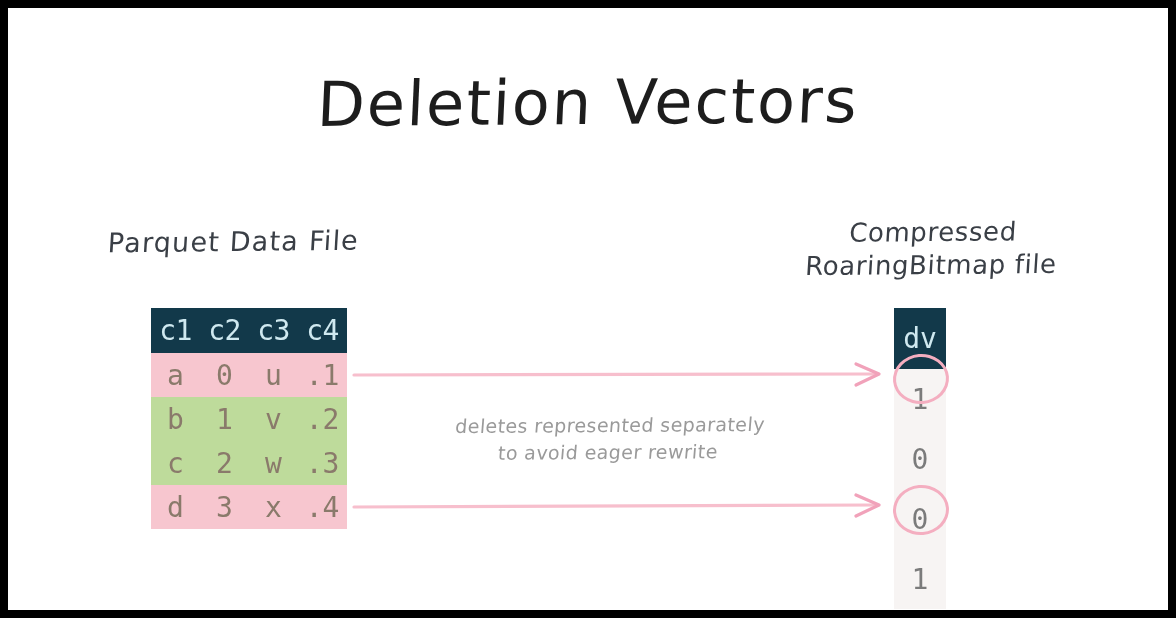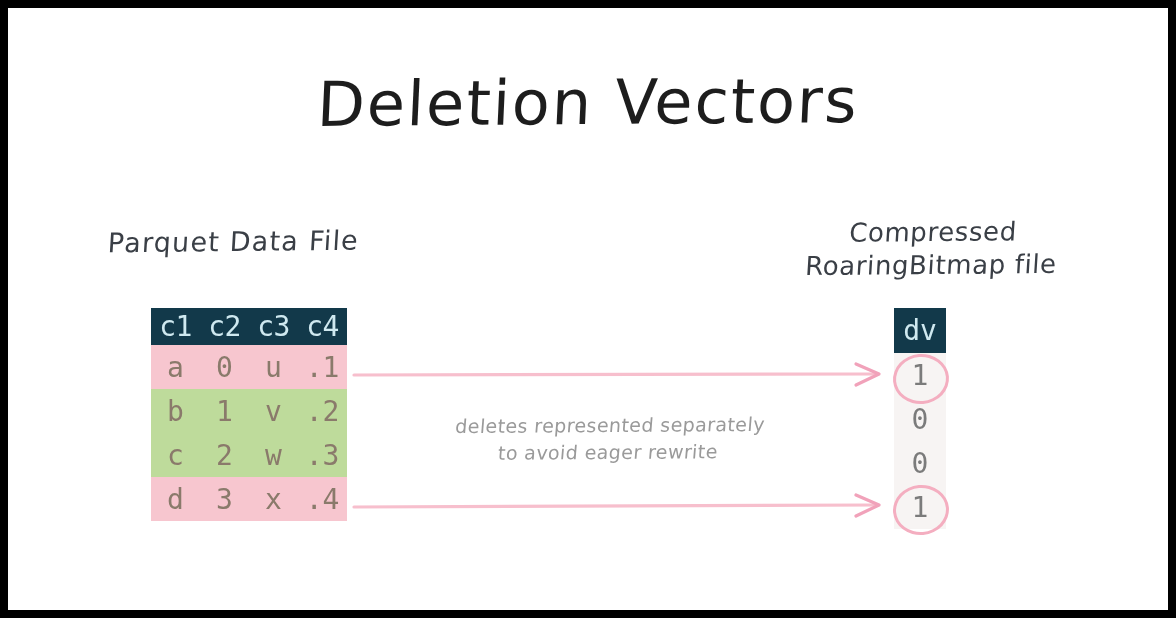--- a/index.html
+++ b/index.html
@@ -87,21 +87,21 @@
     margin: 0;
     height: 44px;
     text-align: center;
     font-size: 28px;
     font-weight: 400;
     width: 25%;
   }
   .parquet-table thead th {
     background: #12394a;
     color: #cfe9f0;
-    height: 37px;
+    height: 45px;
     font-weight: 400;
     letter-spacing: -0.5px;
   }
   .row-pink td {
     background: #f7c6cf;
     color: #8a7a6b;
   }
   .row-green td {
     background: #bedb9b;
     color: #8a7a6b;
@@ -110,21 +110,21 @@
   
   .dv-table {
     position: absolute;
     left: 886px;
     top: 300px;
     width: 52px;
     border-collapse: collapse;
     font-family: "DejaVu Sans Mono", monospace;
   }
   .dv-table th, .dv-table td {
-    padding: 0;
+    padding: 8px;
     margin: 0;
     height: 44px;
     text-align: center;
     font-size: 28px;
     font-weight: 400;
   }
   .dv-table thead th {
     background: #12394a;
     color: #cfe9f0;
     height: 45px;

